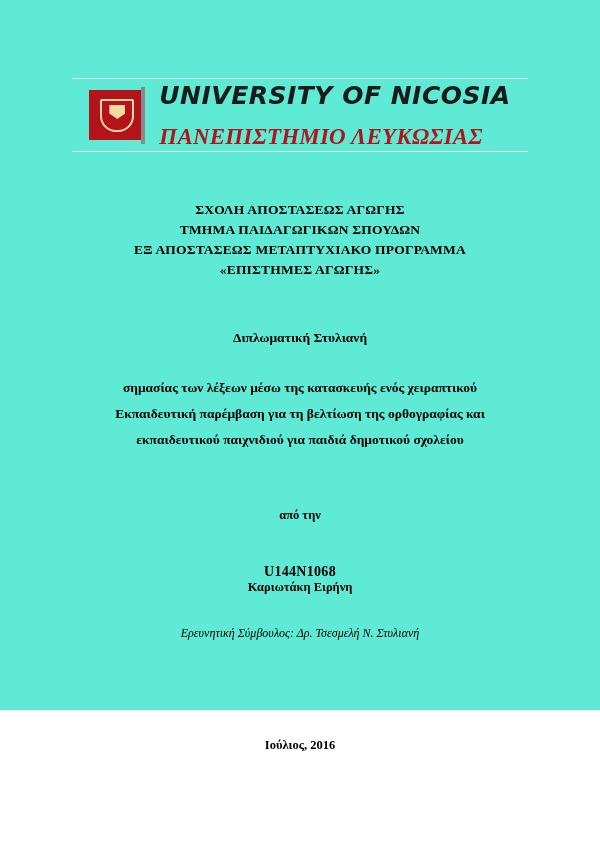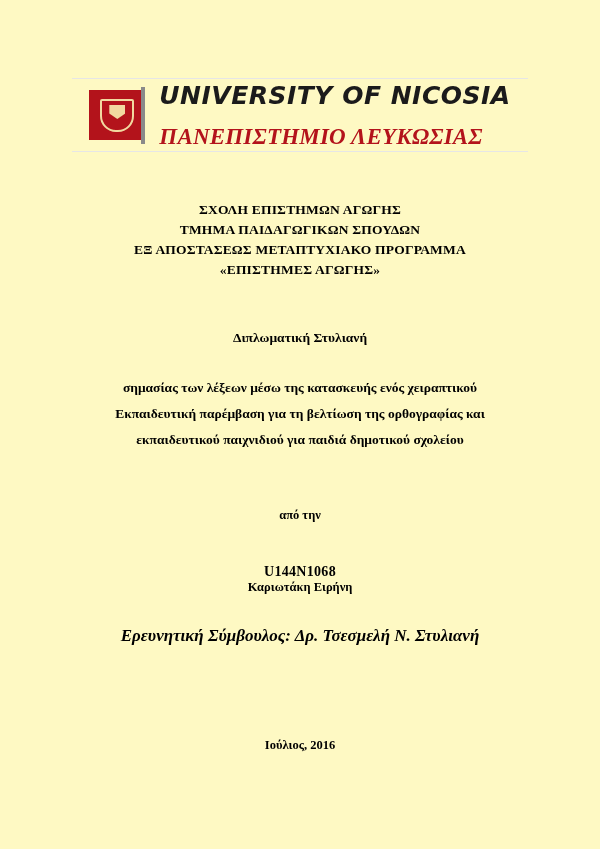--- a/index.html
+++ b/index.html
@@ -10,22 +10,22 @@
   body {
     width: 600px;
     height: 849px;
     font-family: "Liberation Serif", serif;
     color: #000000;
     overflow: hidden;
   }
   .page {
     position: relative;
     width: 600px;
-    height: 849px;
-    background: #fef9c3;
+    height: 710px;
+    background: #5eead4;
     box-sizing: border-box;
   }
 
   
   .masthead {
     position: absolute;
     top: 78px;
     left: 72px;
     width: 456px;
     height: 72px;
@@ -143,23 +143,23 @@
   }
   .student-id {
     top: 564px;
     font-weight: bold;
     font-size: 14px;
     letter-spacing: 0.3px;
   }
 
   .supervisor {
     top: 626px;
-    font-weight: bold;
+    font-weight: normal;
     font-style: italic;
-    font-size: 17px;
+    font-size: 12px;
   }
 
   .city {
     top: 710px;
     font-weight: bold;
     font-size: 13px;
     letter-spacing: 0.3px;
   }
   .date {
     top: 738px;
@@ -176,21 +176,21 @@
     <div class="crest">
       <span class="flagpole"></span>
     </div>
     <div class="wordmark">
       <div class="wm-line1">UNIVERSITY OF NICOSIA</div>
       <div class="wm-line2">ΠΑΝΕΠΙΣΤΗΜΙΟ ΛΕΥΚΩΣΙΑΣ</div>
     </div>
   </div>
 
   <div class="block faculty">
-    <div>ΣΧΟΛΗ ΕΠΙΣΤΗΜΩΝ ΑΓΩΓΗΣ</div>
+    <div>ΣΧΟΛΗ ΑΠΟΣΤΑΣΕΩΣ ΑΓΩΓΗΣ</div>
     <div>ΤΜΗΜΑ ΠΑΙΔΑΓΩΓΙΚΩΝ ΣΠΟΥΔΩΝ</div>
     <div>ΕΞ ΑΠΟΣΤΑΣΕΩΣ ΜΕΤΑΠΤΥΧΙΑΚΟ ΠΡΟΓΡΑΜΜΑ</div>
     <div>«ΕΠΙΣΤΗΜΕΣ ΑΓΩΓΗΣ»</div>
   </div>
 
   <div class="block doc-type">Διπλωματική Στυλιανή</div>
 
   <div class="block title">
     <div>σημασίας των λέξεων μέσω της κατασκευής ενός χειραπτικού</div>
     <div>Εκπαιδευτική παρέμβαση για τη βελτίωση της ορθογραφίας και</div>

